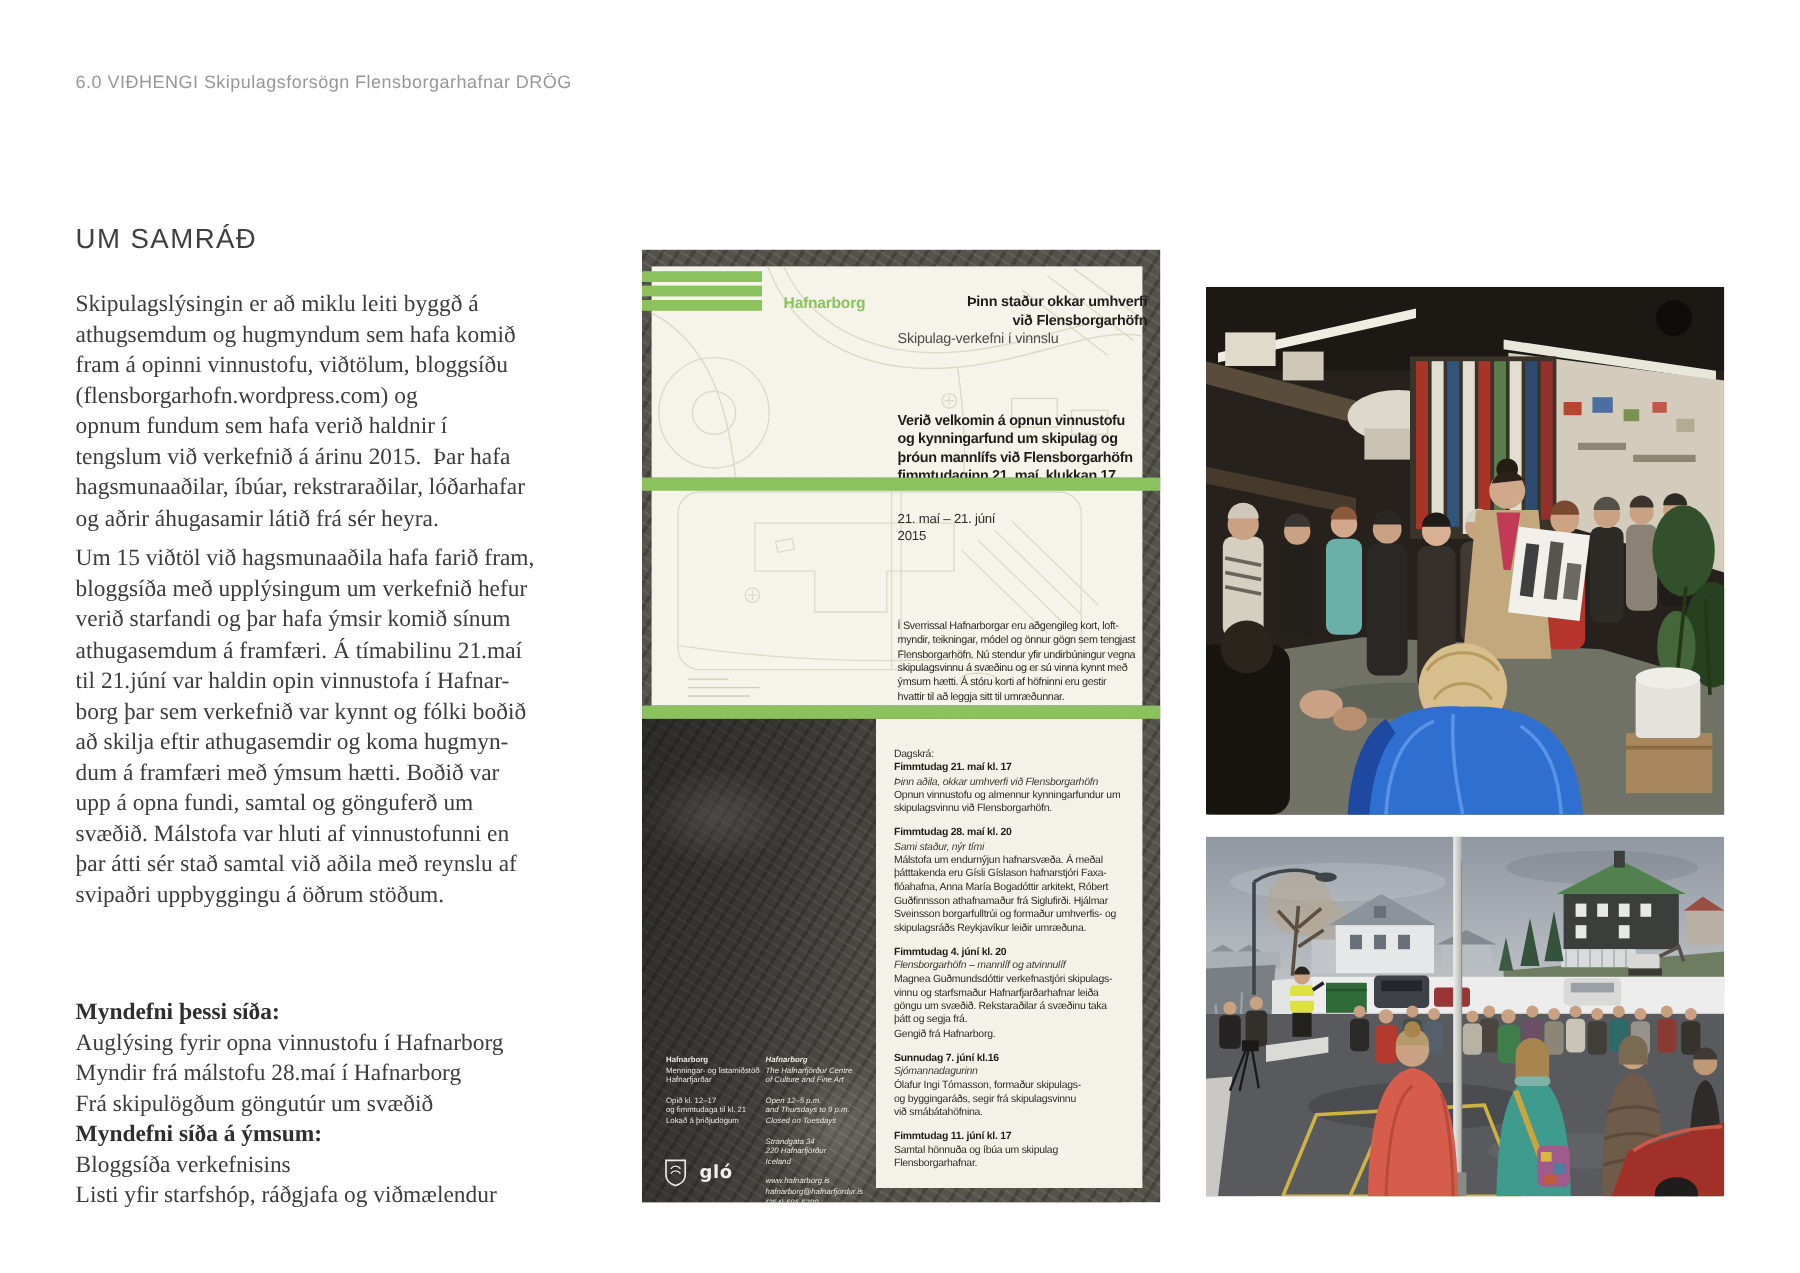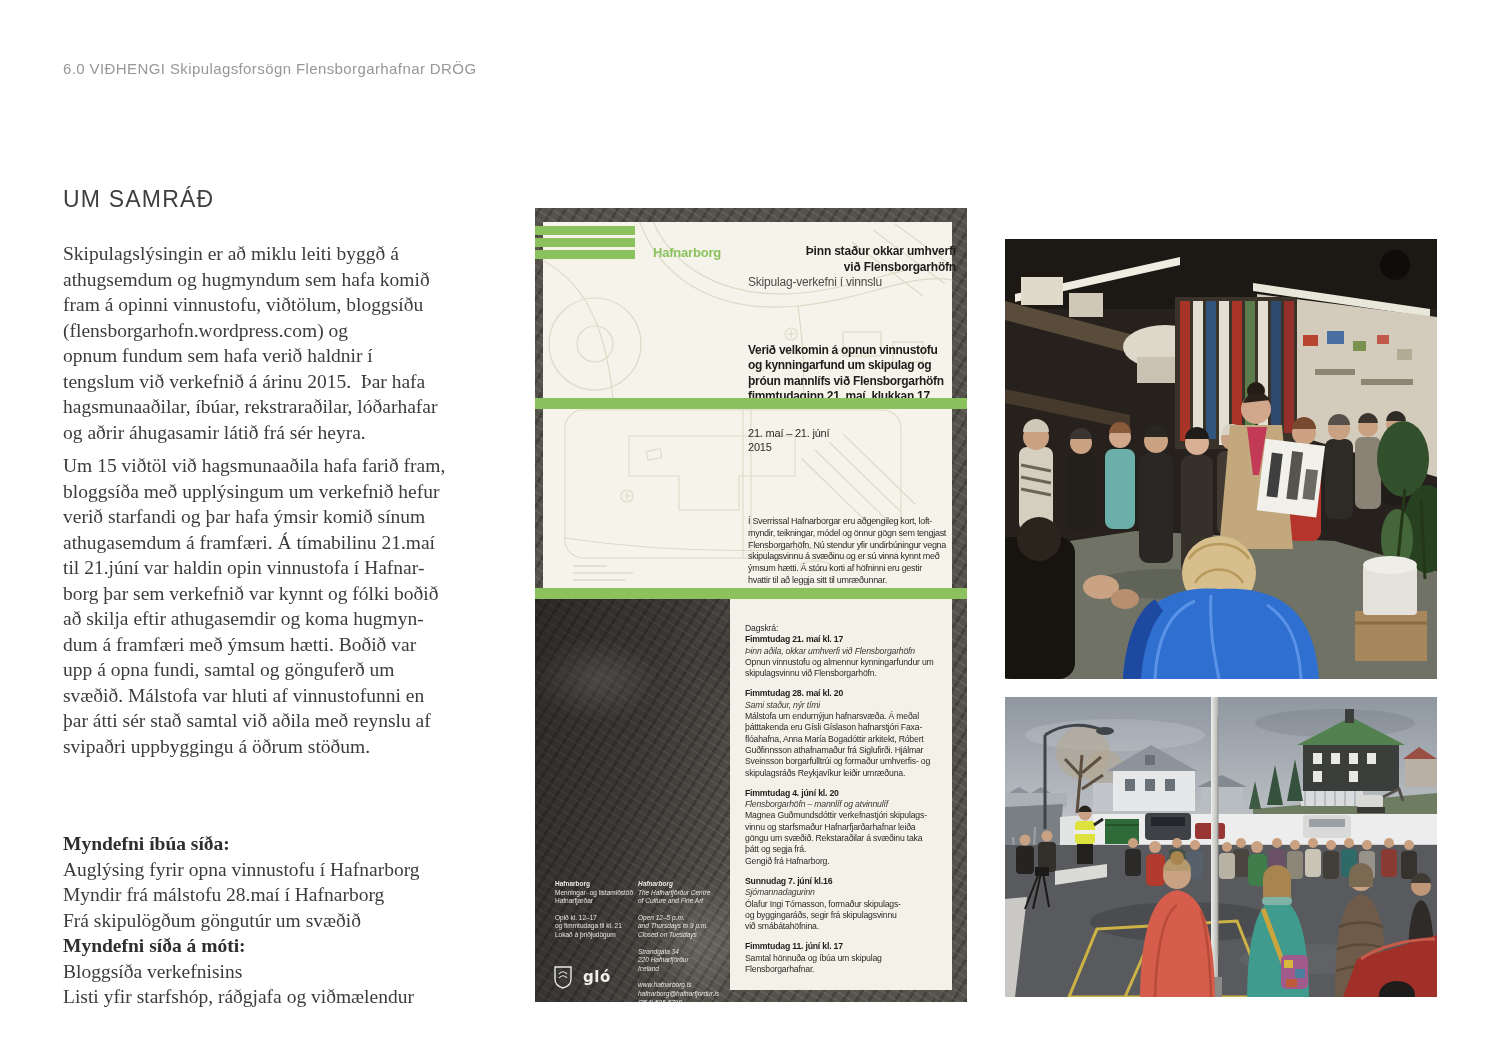--- a/index.html
+++ b/index.html
@@ -111,25 +111,25 @@
 athugasemdum á framfæri. Á tímabilinu 21.maí
 til 21.júní var haldin opin vinnustofa í Hafnar-
 borg þar sem verkefnið var kynnt og fólki boðið
 að skilja eftir athugasemdir og koma hugmyn-
 dum á framfæri með ýmsum hætti. Boðið var
 upp á opna fundi, samtal og gönguferð um
 svæðið. Málstofa var hluti af vinnustofunni en
 þar átti sér stað samtal við aðila með reynslu af
 svipaðri uppbyggingu á öðrum stöðum.</p>
   <div class="captions">
-    <p class="bold">Myndefni íbúa síða:</p>
+    <p class="bold">Myndefni þessi síða:</p>
     <p class="pre">Auglýsing fyrir opna vinnustofu í Hafnarborg
 Myndir frá málstofu 28.maí í Hafnarborg
 Frá skipulögðum göngutúr um svæðið</p>
-    <p class="bold">Myndefni síða á móti:</p>
+    <p class="bold">Myndefni síða á ýmsum:</p>
     <p class="pre">Bloggsíða verkefnisins
 Listi yfir starfshóp, ráðgjafa og viðmælendur</p>
   </div>
 </section>
 
 <section class="poster">
   <div class="poster-bg aerial"></div>
 
   <div class="card card-top">
     <svg class="map-sketch" viewBox="0 0 409 176" preserveAspectRatio="none">

